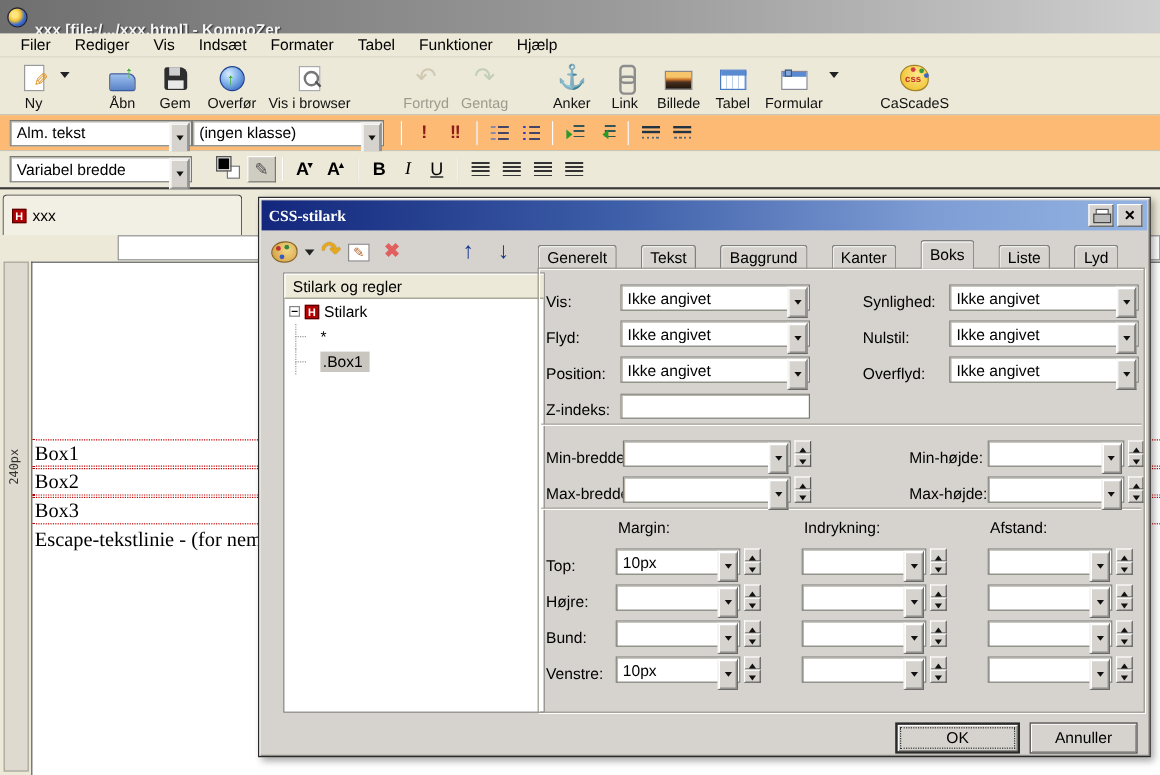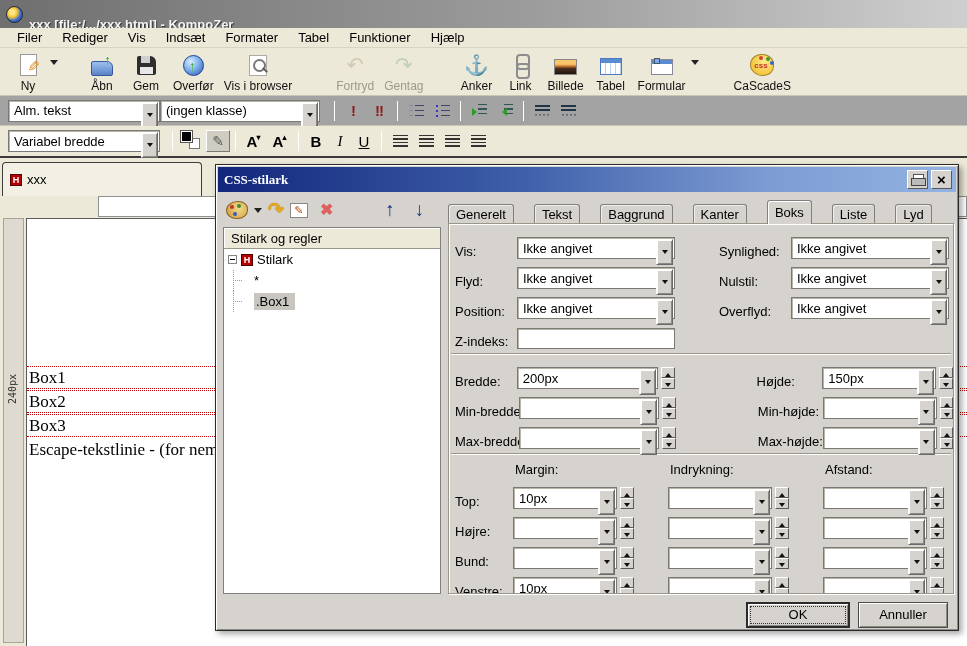--- a/index.html
+++ b/index.html
@@ -55,21 +55,21 @@
       linear-gradient(#5a8ad0,#5a8ad0) 0 0/22px 4px no-repeat,
       repeating-linear-gradient(to right,#fff 0 4px,#bcd0ec 4px 5px),
       #fff; margin-top:3px; }
   .ic-form { width:22px; height:16px; border:1px solid #889; background:#fff; position:relative; margin-top:3px; }
   .ic-form::before { content:""; position:absolute; left:0; top:0; width:20px; height:4px; background:#5a8ad0; }
   .ic-form::after { content:""; position:absolute; left:2px; top:-2px; width:4px; height:4px; background:#7fa8e0; border:1px solid #456; }
   .ic-css { width:24px; height:22px; border-radius:50% 50% 45% 55%; background:radial-gradient(circle at 60% 35%, #ffe98a, #f2c63c 70%, #caa02a); border:1px solid #a4842a; position:relative; }
   .ic-css::before { content:"css"; position:absolute; left:3px; top:6px; font-size:8px; font-weight:bold; color:#c03030; }
   .ic-css::after { content:""; position:absolute; right:3px; top:2px; width:4px; height:4px; border-radius:50%; background:#3a9a3a; box-shadow:-7px -1px 0 #d04040, 4px 4px 0 #3a66c8; }
   
-  .tb-f1 { position:absolute; left:0; top:96px; width:967px; height:30px; background:#a3a3a3;
+  .tb-f1 { position:absolute; left:0; top:96px; width:967px; height:30px; background:#fdba74;
     display:flex; align-items:center; padding-left:8px; border-bottom:1px solid #c9c5b5; }
   .tb-f2 { position:absolute; left:0; top:126px; width:967px; height:32px; background:#ece9d8;
     display:flex; align-items:center; padding-left:8px; border-bottom:2px solid #3a3a3a; }
   .combo { position:relative; height:22px; background:#fff; border:1px solid #7a7a74;
     box-shadow:inset 1px 1px 0 #b8b4a8; display:flex; align-items:center; }
   .combo .val { padding:0 20px 0 5px; font-size:13px; white-space:nowrap; overflow:hidden; }
   .combo .btn { position:absolute; right:1px; top:1px; bottom:1px; width:17px; background:#d6d3ce;
     border:1px solid; border-color:#fff #6a6a6a #6a6a6a #fff; display:flex; align-items:center; justify-content:center; }
   .combo .btn::after { content:""; width:0; height:0; border:3px solid transparent; border-top:4px solid #111; margin-top:3px; }
   .vsep { width:1px; height:20px; background:#b4b0a2; border-right:1px solid #fff; margin:0 5px; }
@@ -137,21 +137,21 @@
   .ic-print::after { content:""; position:absolute; left:0; top:4px; width:13px; height:6px; background:#bbb; border:1px solid #444; }
   .ic-x { font-size:15px; font-weight:bold; line-height:1; color:#000; }
   .dlg-toolbar { position:absolute; left:10px; top:31px; height:28px; display:flex; align-items:center; gap:6px; }
   .ic-palette { width:22px; height:18px; border-radius:55% 45% 50% 50%; background:radial-gradient(circle at 60% 40%, #f2d98a, #d8a84c 75%, #a87c2e); border:1px solid #8a6420; position:relative; }
   .ic-palette::after { content:""; position:absolute; left:3px; top:3px; width:4px; height:4px; border-radius:50%; background:#c03030; box-shadow:7px -1px 0 #3a8a3a, 3px 7px 0 #3a5ac0; }
   .mini-drop { width:0; height:0; border:4px solid transparent; border-top:5px solid #222; margin-top:4px; }
   .ic-import { font-size:19px; font-weight:bold; color:#e8a81e; text-shadow:0 0 1px #9a6a00; line-height:20px; }
   .ic-edit { width:18px; height:15px; background:#fff; border:1px solid #888; display:flex; align-items:center; justify-content:center; font-size:11px; color:#b05818; }
   .ic-del { font-size:16px; font-weight:bold; color:#e06060; line-height:18px; }
   .ic-up, .ic-down { font-size:19px; font-weight:bold; color:#16368c; line-height:20px; }
-  .tree { position:absolute; left:7px; top:62px; width:218px; height:367px; background:#fff; border:1px solid #808080; }
+  .tree { position:absolute; left:20px; top:62px; width:218px; height:367px; background:#fff; border:1px solid #808080; }
   .tree-head { height:21px; background:#ece9d8; border-bottom:1px solid #9a968a; box-shadow:inset 1px 1px 0 #fff;
     display:flex; align-items:center; padding-left:7px; font-size:13px; }
   .tree-row { display:flex; align-items:center; height:21px; padding-left:4px; gap:4px; font-size:13px; }
   .minus-box { width:9px; height:9px; background:#fff; border:1px solid #848484; position:relative; flex:0 0 auto; }
   .minus-box::after { content:""; position:absolute; left:1px; top:3px; width:5px; height:1px; background:#000; }
   .tree-child { padding-left:30px; position:relative; }
   .tree-child::before { content:""; position:absolute; left:9px; top:0; bottom:0; border-left:1px dotted #9a9a9a; }
   .tree-child::after { content:""; position:absolute; left:9px; top:10px; width:9px; border-top:1px dotted #9a9a9a; }
   .tree-child.selected .sel { background:#c9c6c0; padding:1px 6px 1px 2px; }
   .dlg-tabs { position:absolute; left:232px; top:36px; height:23px; display:flex; align-items:flex-end; }
@@ -466,40 +466,20 @@
         </div>
       </div>
       <div class="prow">
         <span class="plabel" style="margin-left:6px; width:62px">Z-indeks:</span>
         <div class="tinput"></div>
       </div>
 
       <div class="gsep"></div>
 
       <div class="prow">
-        <span class="plabel" style="margin-left:6px; width:64px">Bredde:</span>
-        <div class="combo c146">
-          <span class="val">200px</span>
-            <span class="btn"></span>
-        </div>
-        <div class="spin">
-            <div class="u"></div>
-            <div class="d"></div>
-          </div>
-        <span class="plabel" style="margin-left:82px; width:68px">Højde:</span>
-        <div class="combo c118">
-          <span class="val">150px</span>
-            <span class="btn"></span>
-        </div>
-        <div class="spin">
-            <div class="u"></div>
-            <div class="d"></div>
-          </div>
-      </div>
-      <div class="prow">
         <span class="plabel" style="margin-left:6px; width:64px">Min-bredde:</span>
         <div class="combo c146">
           <span class="val"></span>
             <span class="btn"></span>
         </div>
         <div class="spin">
             <div class="u"></div>
             <div class="d"></div>
           </div>
         <span class="plabel" style="margin-left:82px; width:68px">Min-højde:</span>

